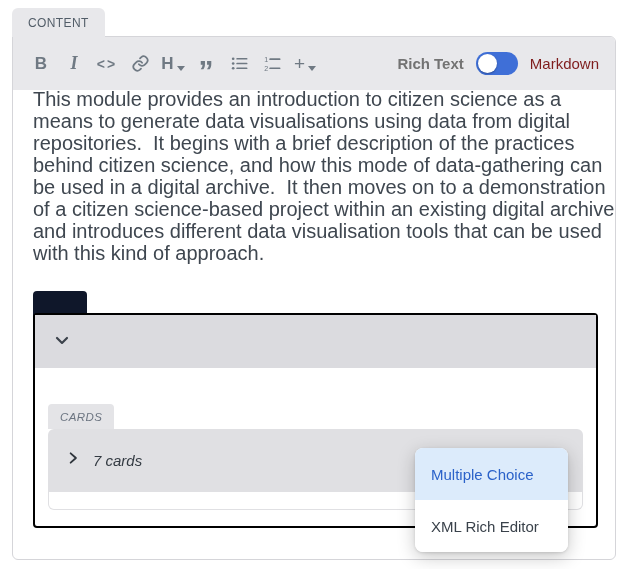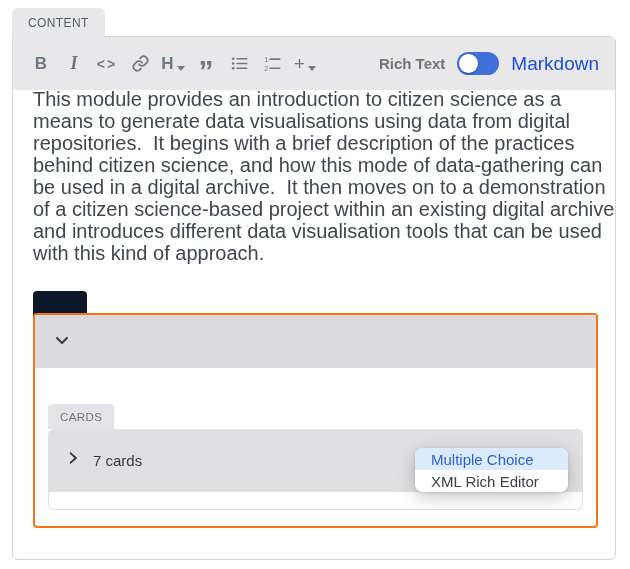--- a/index.html
+++ b/index.html
@@ -49,21 +49,21 @@
   .tb-add   { font-size: 19px; font-weight: 500; }
   .caret {
     width: 0; height: 0; margin-left: 3px; margin-top: 9px;
     border-left: 4px solid transparent; border-right: 4px solid transparent;
     border-top: 5px solid #6f7983;
   }
   .tb-btn svg { display: block; }
 
   .mode-group { margin-left: auto; display: flex; align-items: center; }
   .rich-label { color: #737373; font-weight: 700; font-size: 15px; margin-right: 12px; cursor: pointer; }
-  .md-label   { color: #1d4ed8; font-size: 19px; cursor: pointer; }
+  .md-label   { color: #7f1d1d; font-size: 15px; cursor: pointer; }
   .toggle {
     width: 42px; height: 23px; border-radius: 12px;
     background: #3f6fd7; position: relative; margin-right: 12px; cursor: pointer;
   }
   .toggle .knob {
     position: absolute; left: 2px; top: 2px;
     width: 19px; height: 19px; border-radius: 50%;
     background: #ffffff; box-shadow: 0 1px 2px rgba(0,0,0,.3);
   }
 
@@ -77,22 +77,23 @@
   
   .quiz-tab {
     position: absolute; left: 20px; top: 254px;
     background: #0f172a; color: #ffffff;
     font-size: 12px; font-weight: 700; letter-spacing: 0.4px;
     padding: 21px 12px 4px; border-radius: 4px 4px 0 0;
   }
   .quiz-box {
     position: absolute; left: 20px; top: 276px;
     width: 565px; height: 215px;
-    border: 2px solid #f97316; border-radius: 4px;
+    border: 2px solid #000000; border-radius: 4px;
     background: #ffffff;
+    font-style: italic;
   }
   .quiz-header {
     height: 53px; background: #dbdbdf;
     display: flex; align-items: center; padding-left: 17px;
     cursor: pointer;
   }
   .cards-tab {
     display: inline-block; margin: 36px 0 0 13px;
     background: #e4e4e7; color: #6b7480;
     font-size: 11.5px; letter-spacing: 0.4px;
@@ -114,21 +115,21 @@
   }
 
   
   .dropdown {
     position: absolute; left: 402px; top: 411px; width: 153px;
     background: #ffffff; border-radius: 8px; overflow: hidden;
     box-shadow: 0 5px 18px rgba(0,0,0,.22), 0 1px 3px rgba(0,0,0,.12);
     z-index: 5;
   }
   .dd-item {
-    height: 22px; display: flex; align-items: center;
+    height: 52px; display: flex; align-items: center;
     padding: 0 16px; font-size: 15px; color: #3a424b;
     background: #ffffff; cursor: pointer;
   }
   .dd-item.highlighted { background: #dcebfb; color: #2b62c9; }
 </style>
 </head>
 <body>
 
 <div class="content-tab">CONTENT</div>
 

